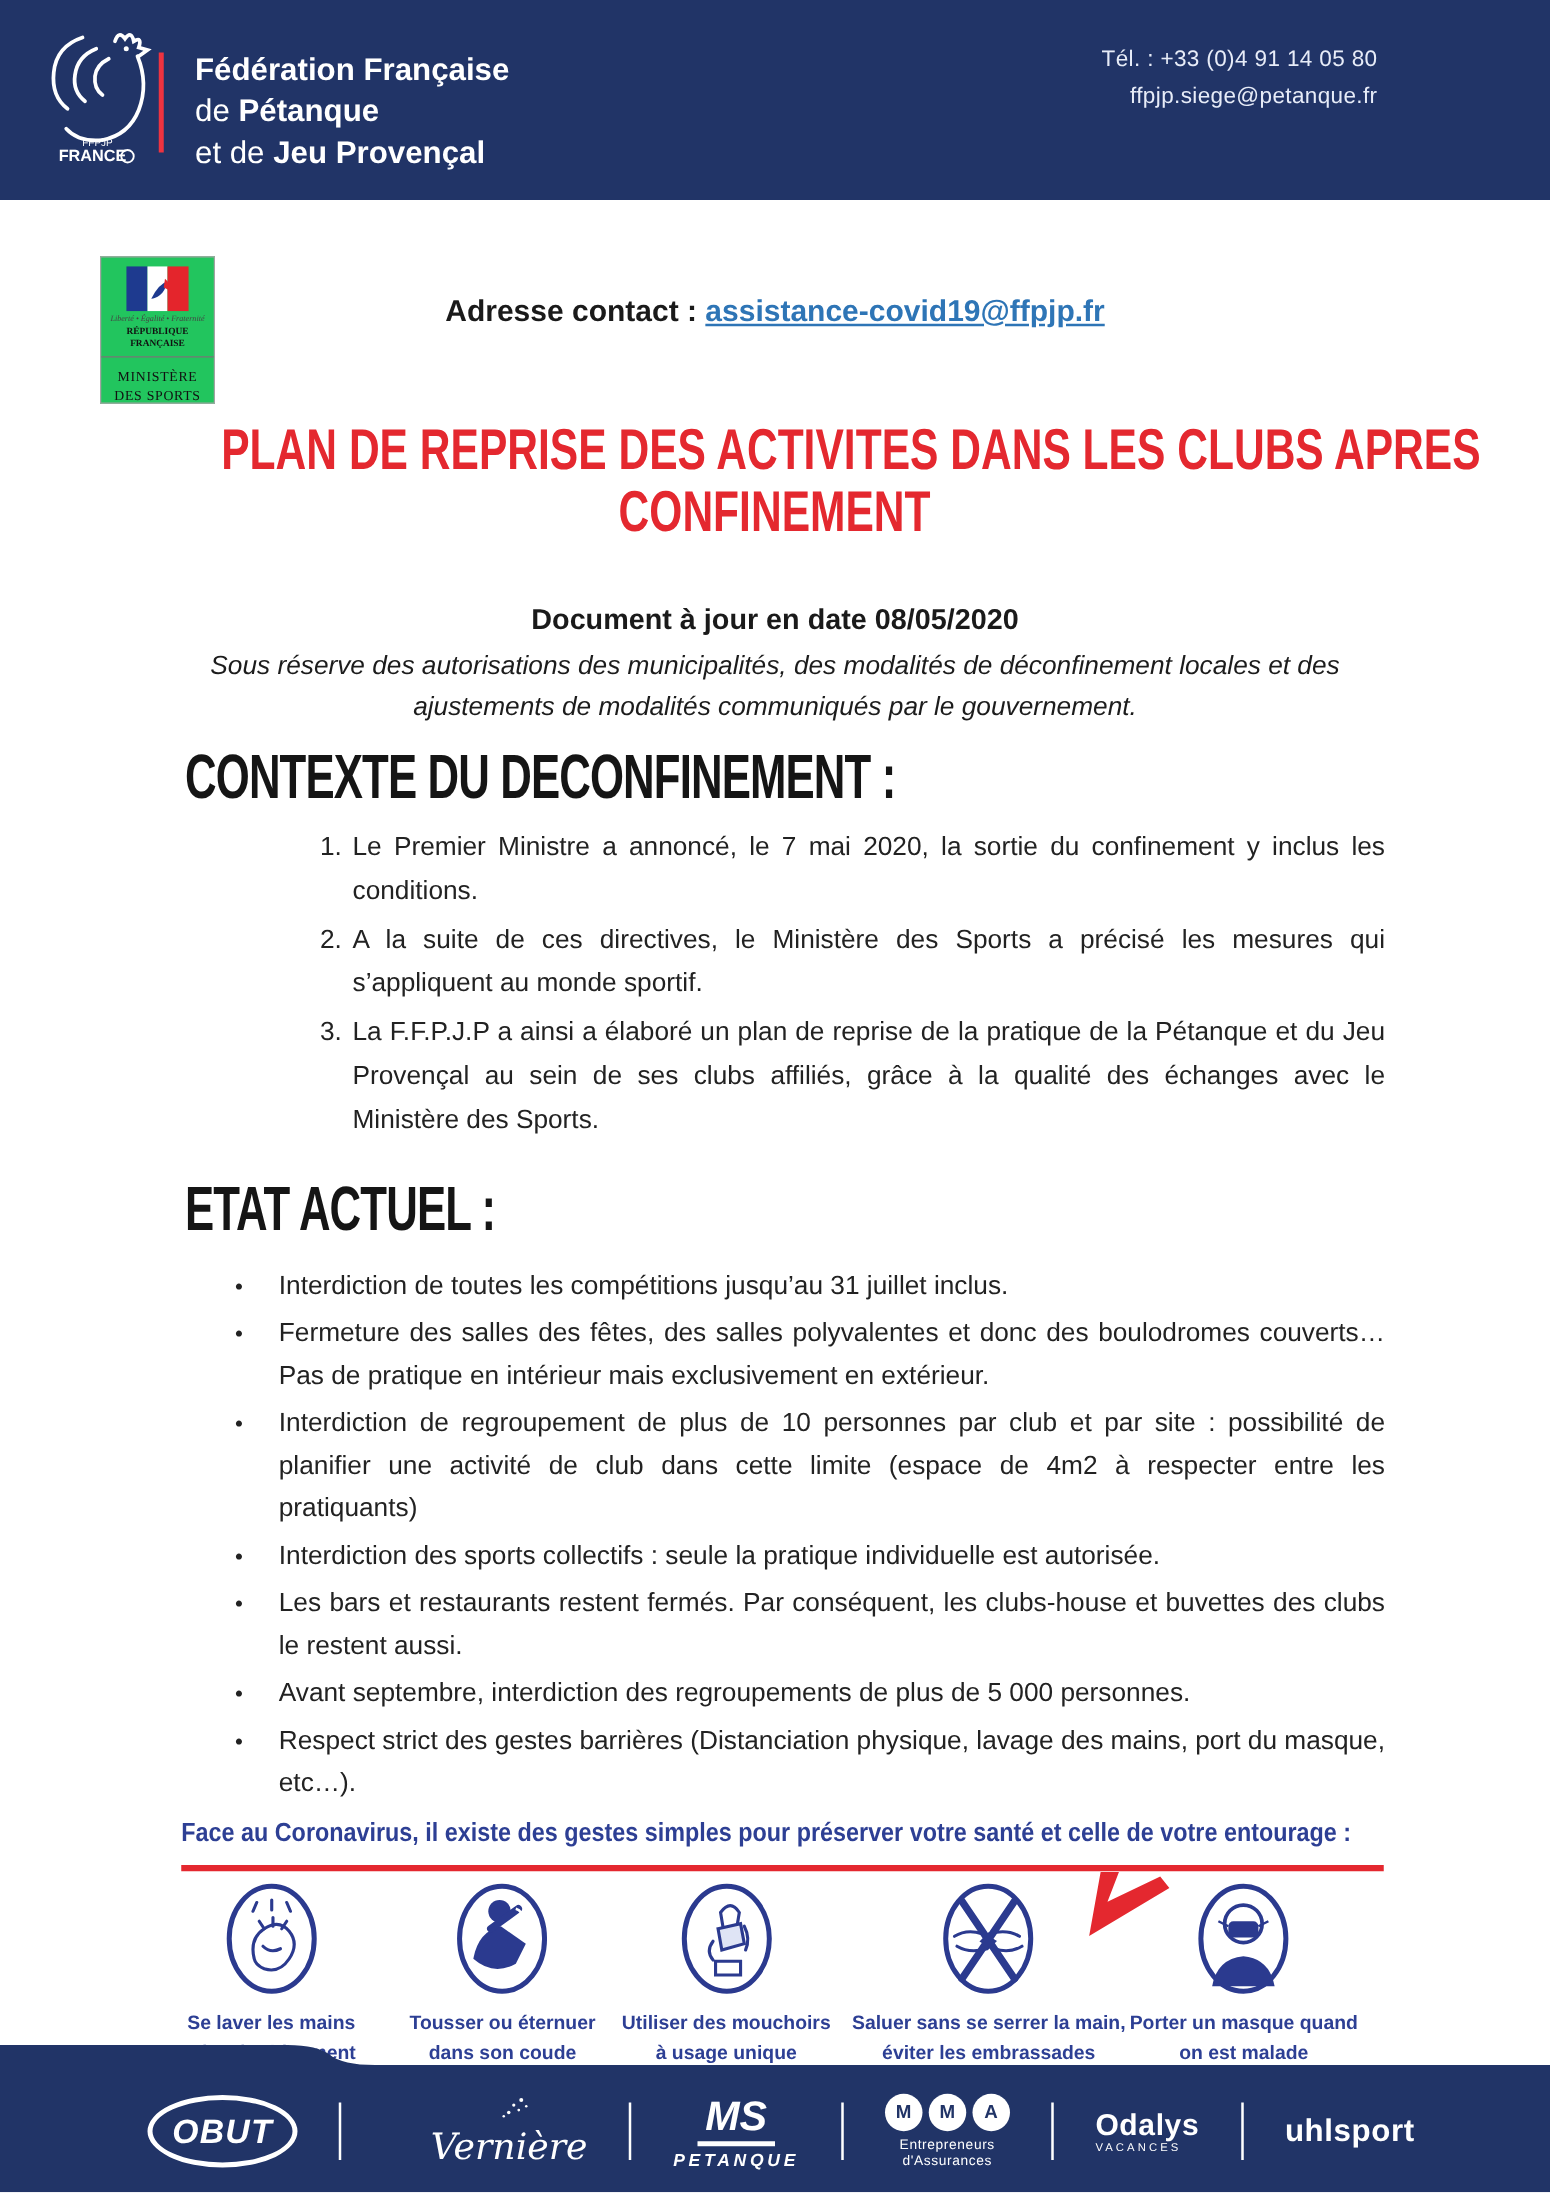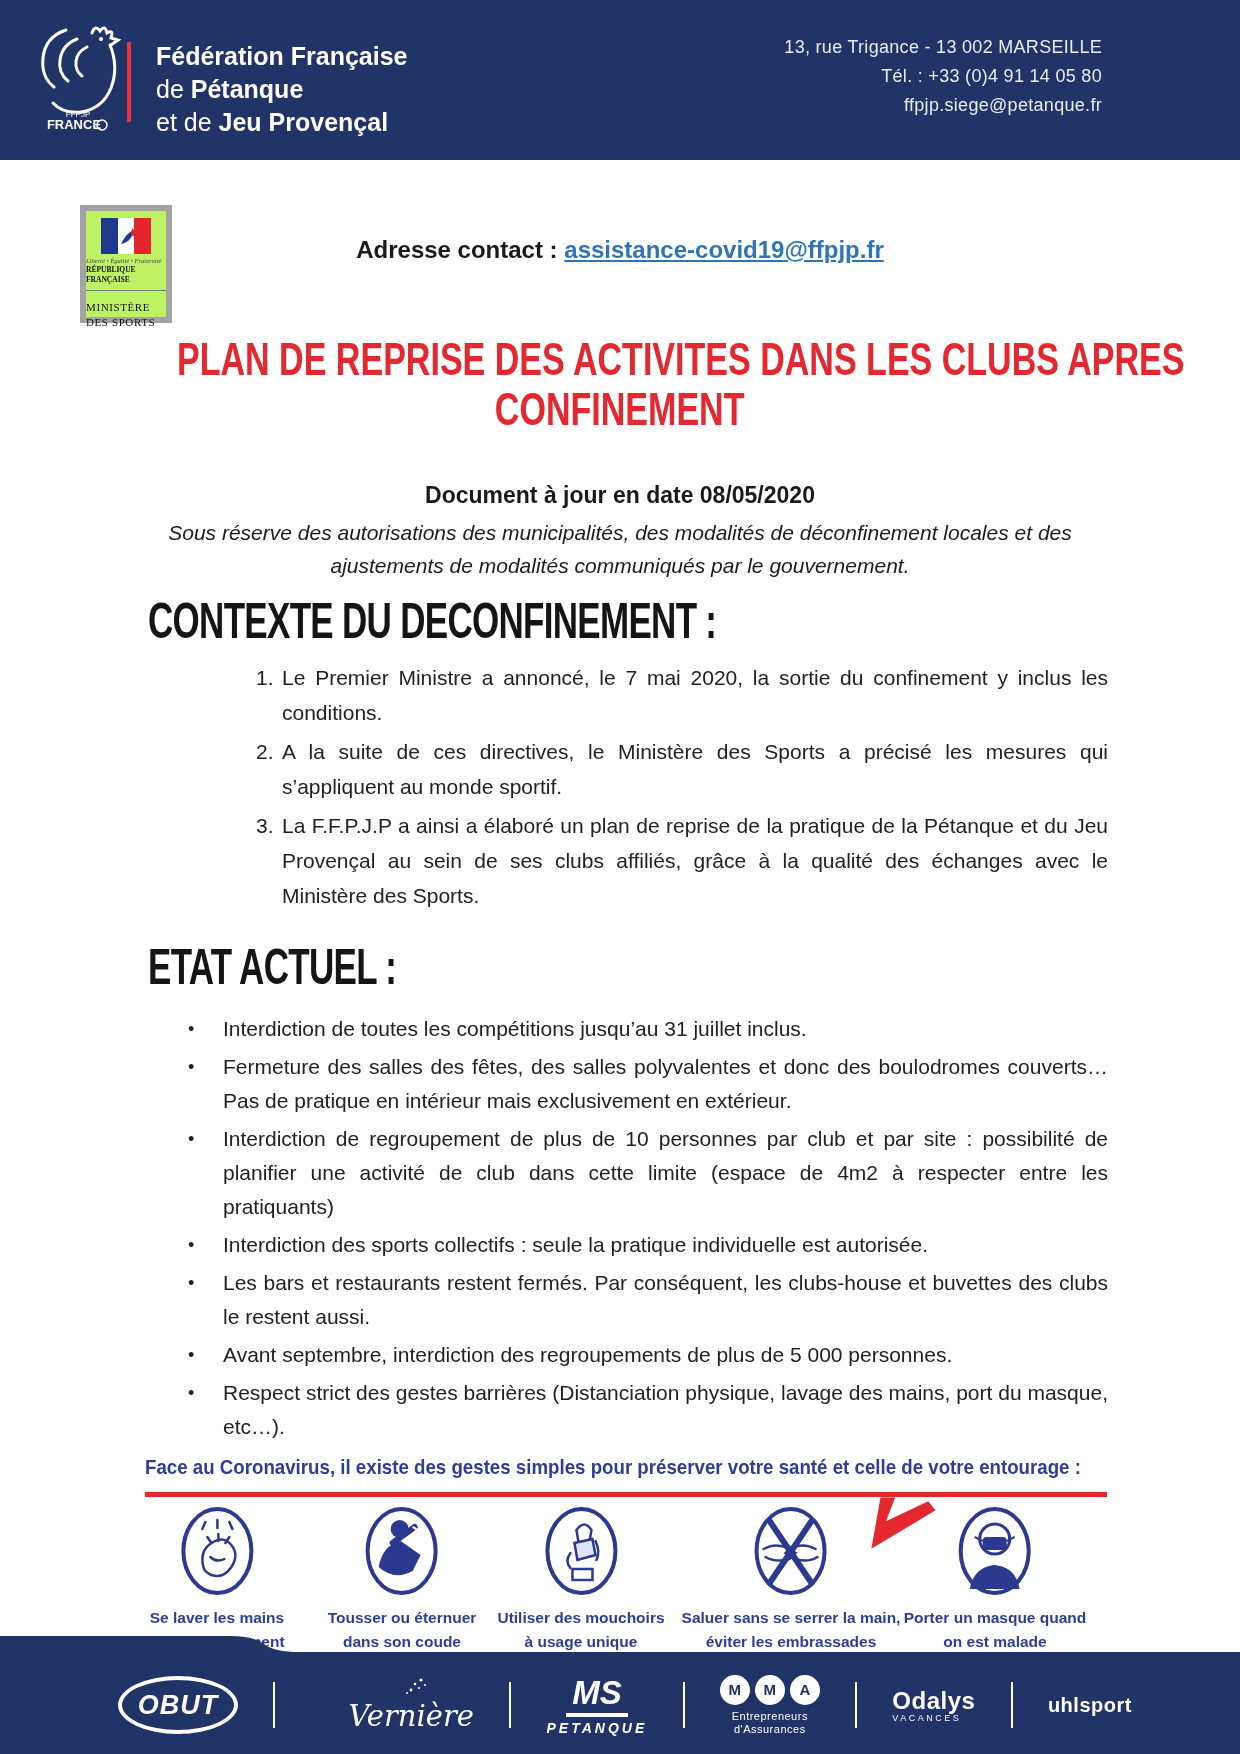--- a/index.html
+++ b/index.html
@@ -9,22 +9,22 @@
   
   .header{position:absolute;top:0;left:0;width:100%;height:160px;background:#213467;}
   .rooster{position:absolute;left:32px;top:16px;}
   .red-divider{position:absolute;left:127px;top:42px;width:4px;height:80px;background:#ee3340;}
   .org{position:absolute;left:156px;top:40px;color:#ffffff;font-size:25px;line-height:33px;}
   .org .b{font-weight:bold;}
   .hcontact{position:absolute;right:138px;top:33px;text-align:right;color:#e7ecf8;
             font-size:18px;line-height:29px;font-weight:normal;letter-spacing:.3px;}
 
   
-  .ministry{position:absolute;left:80px;top:205px;width:92px;height:118px;background:#bef264;
-            border:6px solid #a3a3a3;box-sizing:border-box;}
+  .ministry{position:absolute;left:80px;top:205px;width:92px;height:118px;background:#22c55e;
+            border:1px solid #a3a3a3;text-align:center;box-sizing:border-box;}
   .flag{width:50px;height:36px;margin:7px auto 3px;display:block;}
   .motto{font-family:"Liberation Serif",serif;font-style:italic;font-size:6.5px;color:#444;line-height:8px;}
   .republic{font-family:"Liberation Serif",serif;font-weight:bold;font-size:7.5px;color:#111;line-height:10px;}
   .mdivider{border-top:1px solid #777;margin:5px 0 9px 0;}
   .mname{font-family:"Liberation Serif",serif;font-size:11px;letter-spacing:.6px;color:#111;line-height:15px;}
 
   
   .contact-line{position:absolute;top:236px;left:0;width:100%;text-align:center;
                 font-size:24px;font-weight:bold;color:#1a1a1a;}
   .contact-line a{color:#2e75b6;text-decoration:underline;}
@@ -85,21 +85,21 @@
                   padding:0 6px 1px 6px;display:inline-block;}
   .mslogo .ms-bottom{font-size:14px;font-weight:bold;font-style:italic;letter-spacing:3px;margin-top:3px;}
   .mma{text-align:center;}
   .mma .circles{display:flex;gap:5px;justify-content:center;}
   .mma .c{width:30px;height:30px;border-radius:50%;background:#fff;color:#213467;
           font-weight:bold;font-size:15px;display:flex;align-items:center;justify-content:center;}
   .mma .sub{font-size:11px;line-height:13px;margin-top:5px;letter-spacing:.5px;}
   .odalys{text-align:left;}
   .odalys .word{font-size:24px;font-weight:bold;letter-spacing:.5px;}
   .odalys .sub{font-size:9px;letter-spacing:2.5px;margin-top:-2px;}
-  .uhl{font-size:20px;font-weight:bold;letter-spacing:.5px;}
+  .uhl{font-size:25px;font-weight:bold;letter-spacing:.5px;}
 </style>
 </head>
 <body>
 
 <div class="page">
 
   <div class="header">
     <svg class="rooster" width="92" height="116" viewBox="0 0 92 116">
       <g stroke="#ffffff" fill="none" stroke-width="3" stroke-linecap="round">
         <path d="M60,17 q3,-9 8,-2 q5,-7 7,2 q7,-4 4,5 l7,2 l-7,5"></path>
@@ -114,21 +114,20 @@
       <text x="42" y="113" text-anchor="middle" fill="#ffffff" font-size="13" font-weight="bold" font-family="Liberation Sans, sans-serif">FRANCE</text>
       <circle cx="70" cy="109" r="5" stroke="#ffffff" fill="none" stroke-width="1.5"></circle>
     </svg>
     <div class="red-divider"></div>
     <div class="org">
       <div class="b">Fédération Française</div>
       <div><span>de </span><span class="b">Pétanque</span></div>
       <div><span>et de </span><span class="b">Jeu Provençal</span></div>
     </div>
     <div class="hcontact">
-      <div>13, rue Trigance - 13 002 MARSEILLE</div>
       <div>Tél. : +33 (0)4 91 14 05 80</div>
       <div>ffpjp.siege@petanque.fr</div>
     </div>
   </div>
 
   <div class="ministry">
     <svg class="flag" viewBox="0 0 50 36">
       <rect x="0" y="0" width="17" height="36" fill="#1e3a8f"></rect>
       <rect x="17" y="0" width="16" height="36" fill="#ffffff"></rect>
       <rect x="33" y="0" width="17" height="36" fill="#e4252c"></rect>

